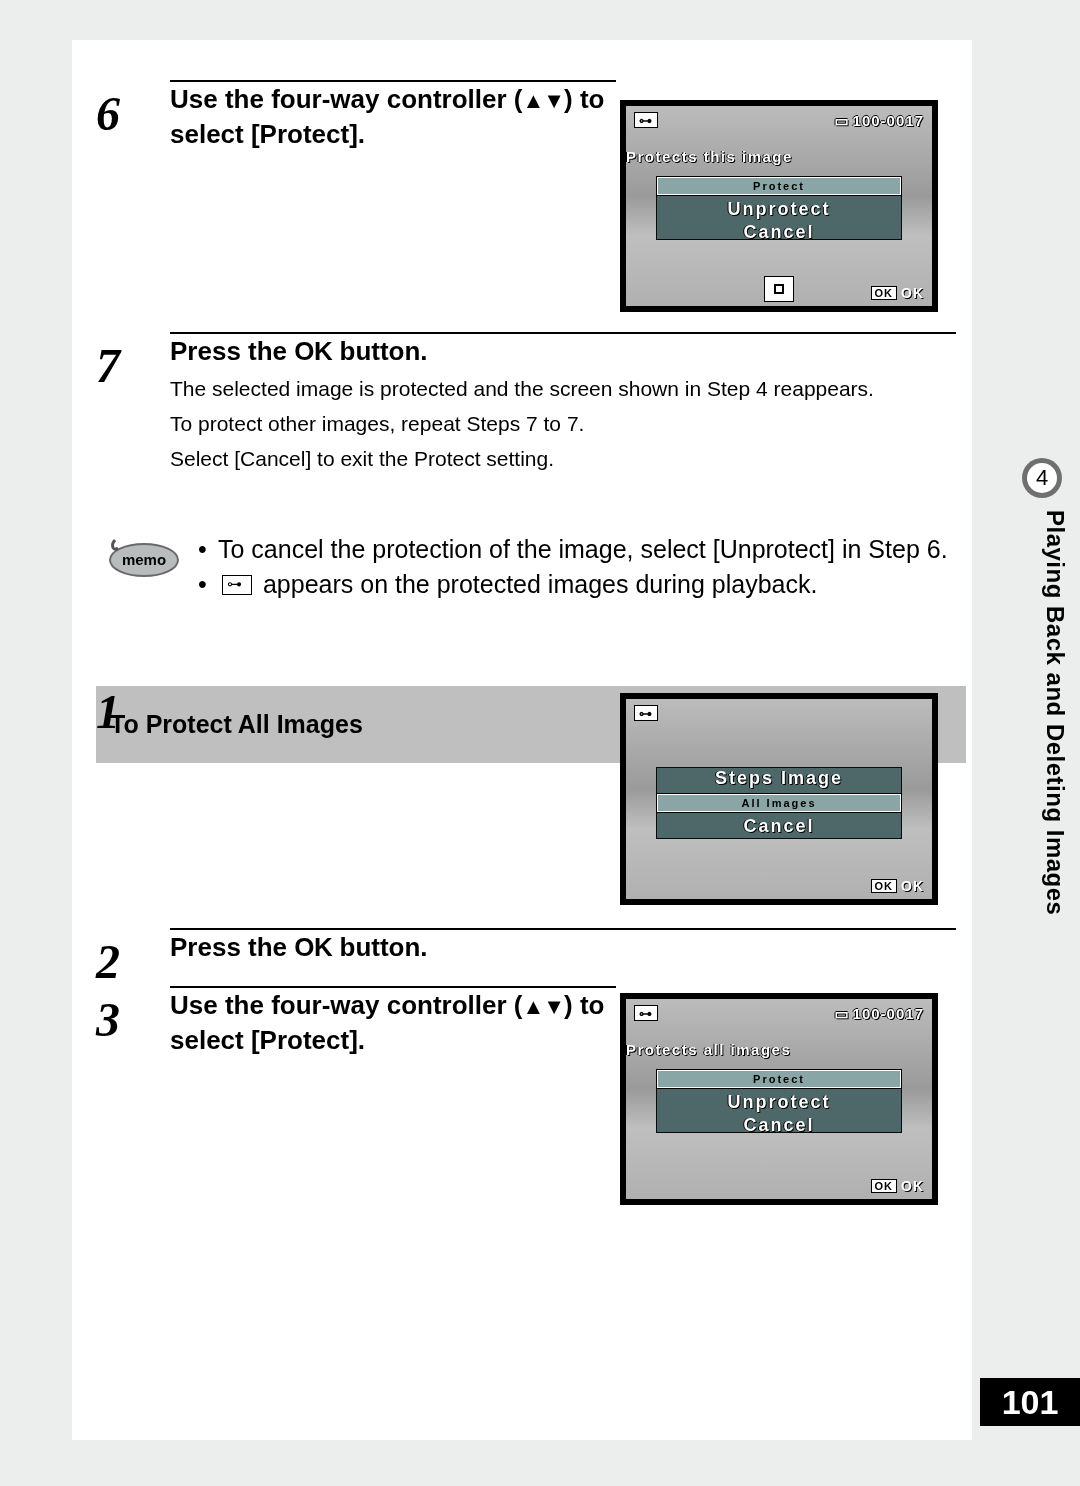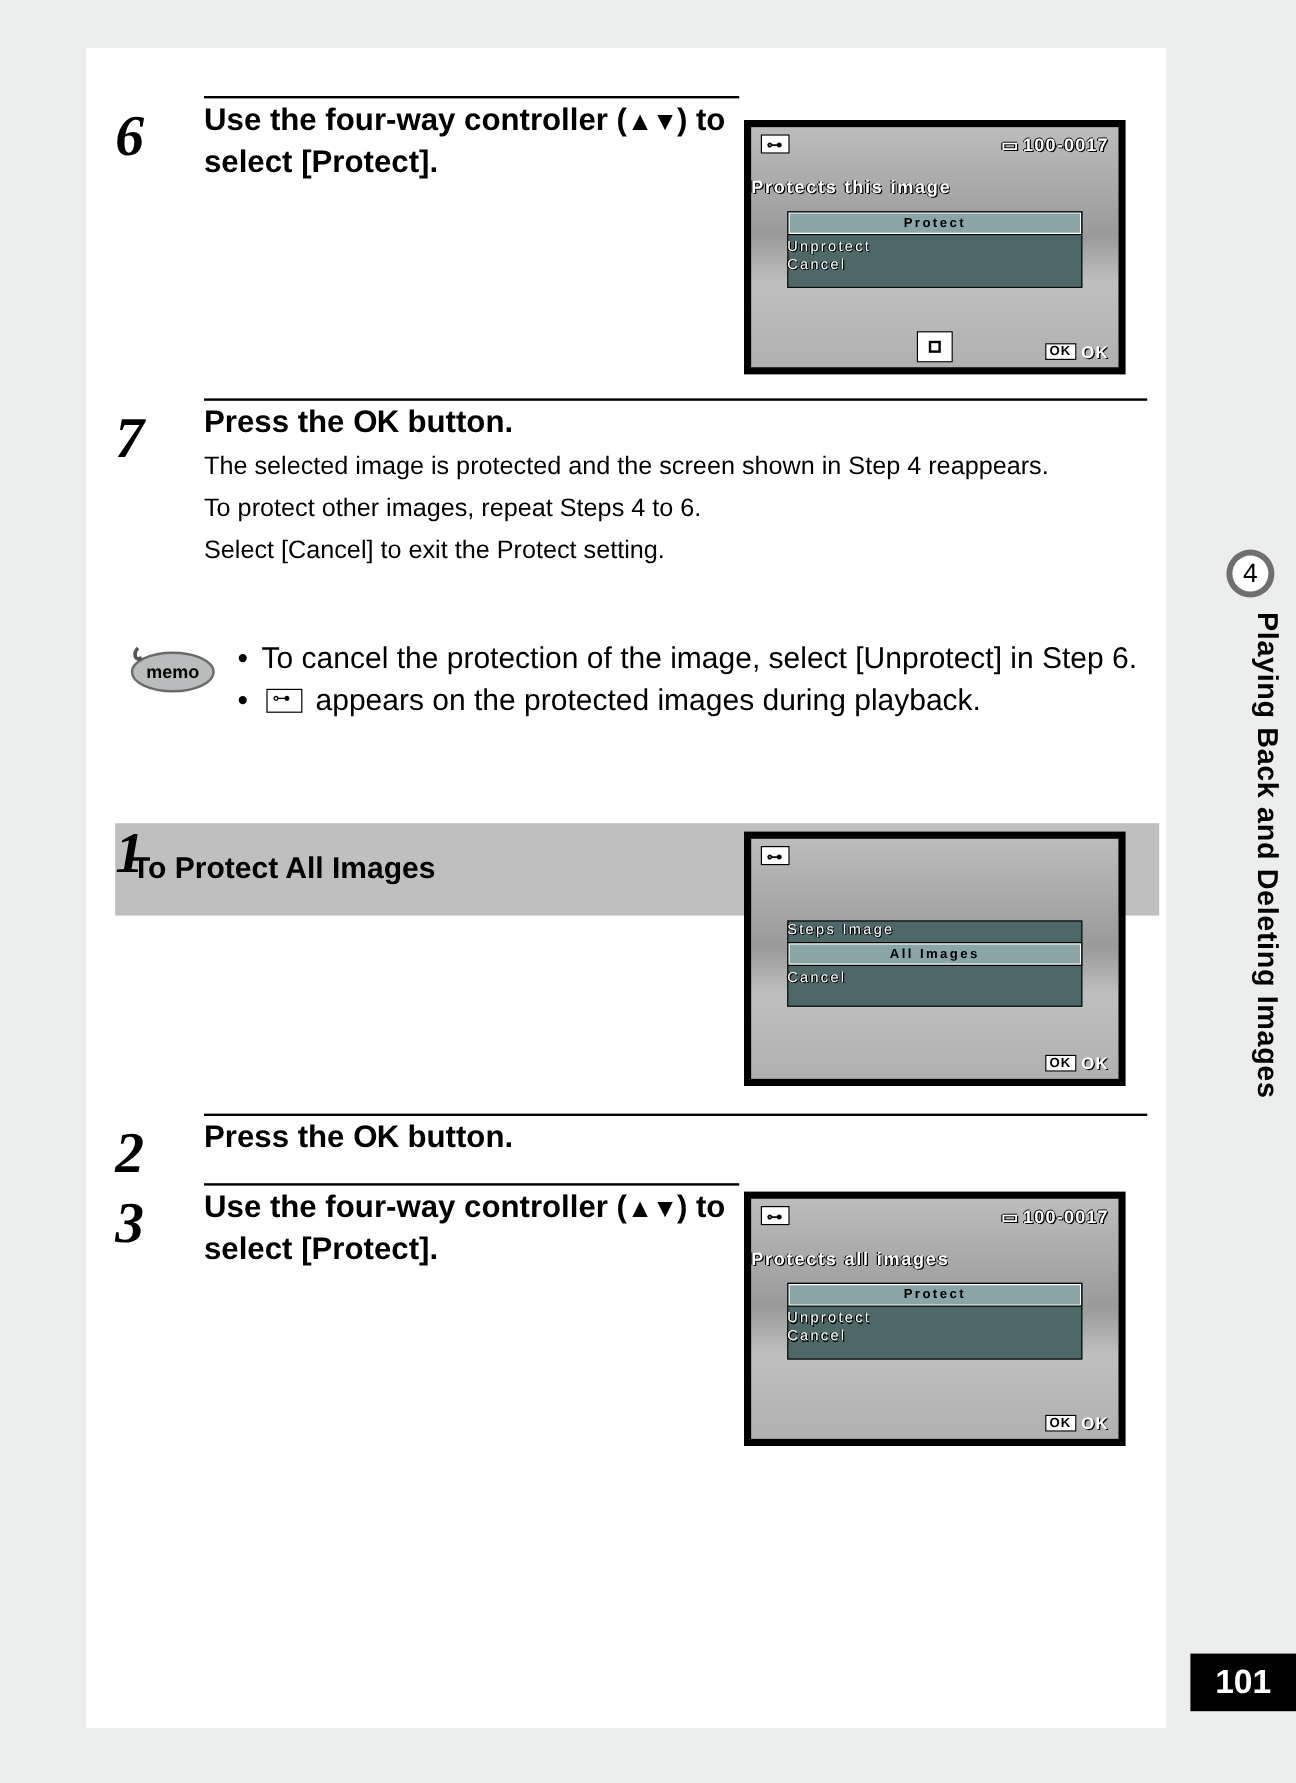--- a/index.html
+++ b/index.html
@@ -24,25 +24,25 @@
   }
   .right-bar {
     position: absolute;
     right: 0; top: 0;
     width: 70px; height: 1486px;
     background: #eceded;
   }
   .page-num-block {
     position: absolute;
     right: 0; bottom: 60px;
-    width: 88px; height: 48px;
+    width: 100px; height: 48px;
     background: #000;
     color: #fff;
     font-weight: bold;
-    font-size: 28px;
+    font-size: 34px;
     display: flex; align-items: center; justify-content: center;
   }
   .tab-circle {
     position: absolute;
     right: 18px; top: 458px;
     width: 40px; height: 40px;
     border-radius: 50%;
     background: #6f6f6f;
     display: flex; align-items: center; justify-content: center;
   }
@@ -192,23 +192,23 @@
     box-shadow: 0 0 0 1px #fff inset;
     text-align: center;
     font-size: 11px;
     font-weight: bold;
     letter-spacing: 2px;
     padding: 3px 0;
     margin-bottom: 2px;
     color: #000;
   }
   .lcd .menu-item {
-    text-align: left;
-    font-size: 12px;
-    font-weight: normal;
+    text-align: center;
+    font-size: 18px;
+    font-weight: bold;
     letter-spacing: 2px;
     color: #fff;
     padding: 0;
     line-height: 1.25;
     text-shadow: 1px 1px 0 #000, -1px 0 0 #000;
   }
   .lcd .menu-shade {
     position: absolute;
     top: 70px; left: 30px; right: 30px;
     height: 64px;
@@ -315,21 +315,21 @@
       </div>
     </div>
 
     <div class="step step7">
       <div class="step-num">7</div>
       <div class="step-body">
         <div class="step-title">
           <span>Press the </span><span class="ok-glyph">OK</span><span> button.</span>
         </div>
         <div class="step-text">The selected image is protected and the screen shown in Step 4 reappears.</div>
-        <div class="step-text">To protect other images, repeat Steps 4 to 6.</div>
+        <div class="step-text">To protect other images, repeat Steps 7 to 7.</div>
         <div class="step-text">Select [Cancel] to exit the Protect setting.</div>
       </div>
     </div>
 
     <div class="memo-block memo-row">
       <div class="memo-icon">
         <svg viewBox="0 0 80 48">
           <ellipse cx="42" cy="28" rx="34" ry="16" fill="#b9bcbc" stroke="#6a6a6a" stroke-width="2"></ellipse>
           <text x="42" y="33" text-anchor="middle" font-size="15" font-family="Arial" font-weight="bold" fill="#000">memo</text>
           <path d="M13 8 C 9 12, 10 20, 16 16" stroke="#555" stroke-width="3" fill="none"></path>

